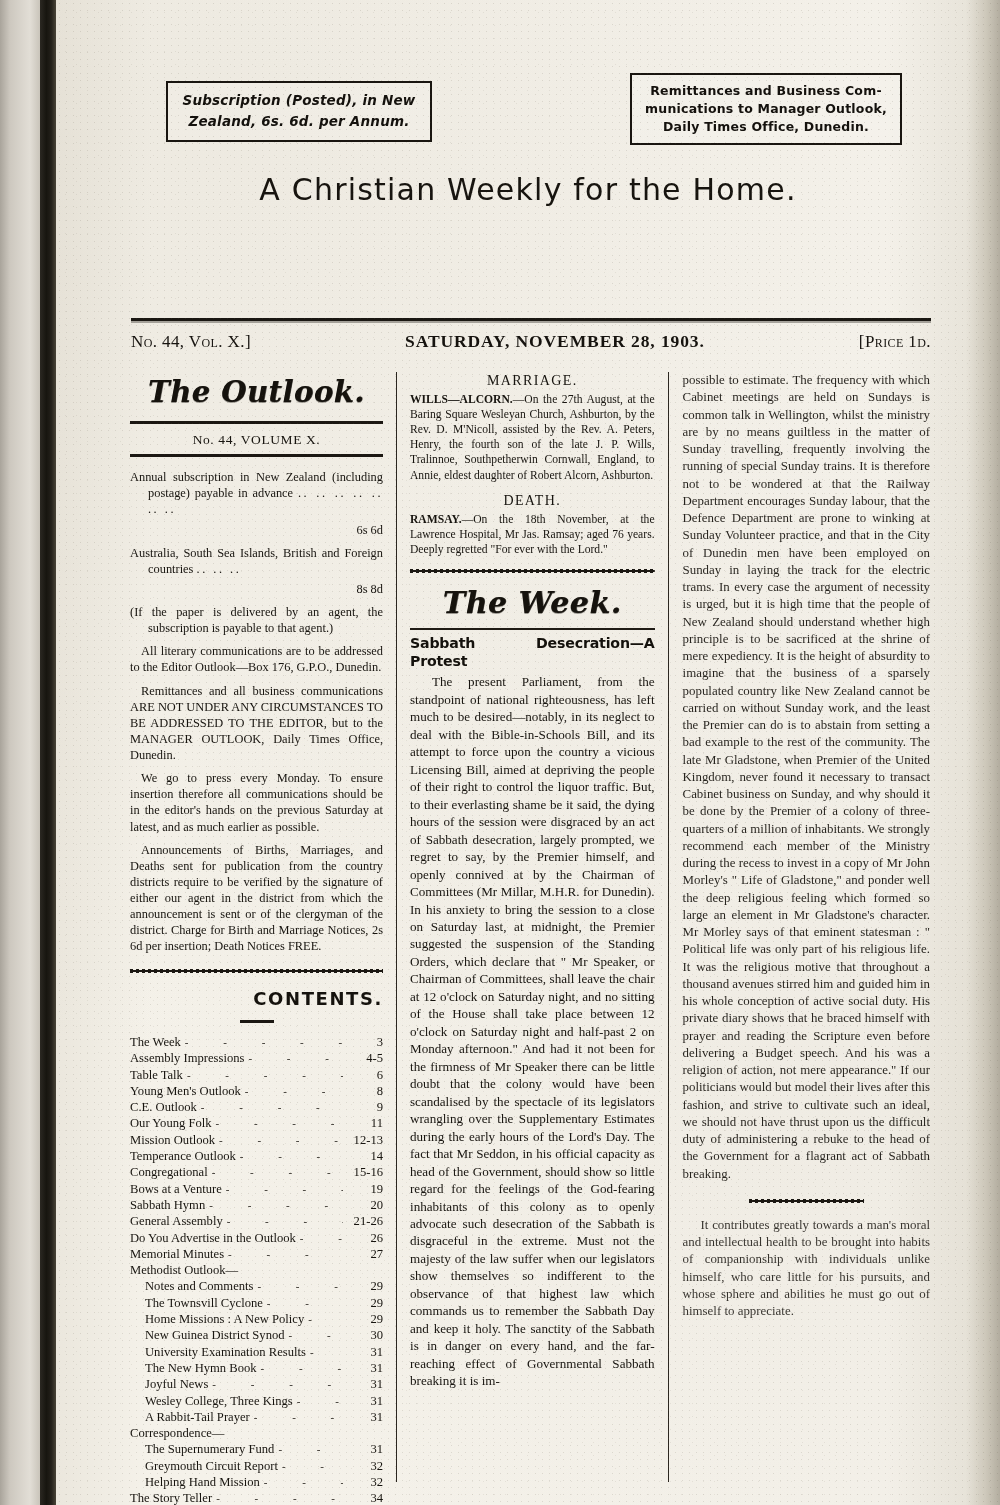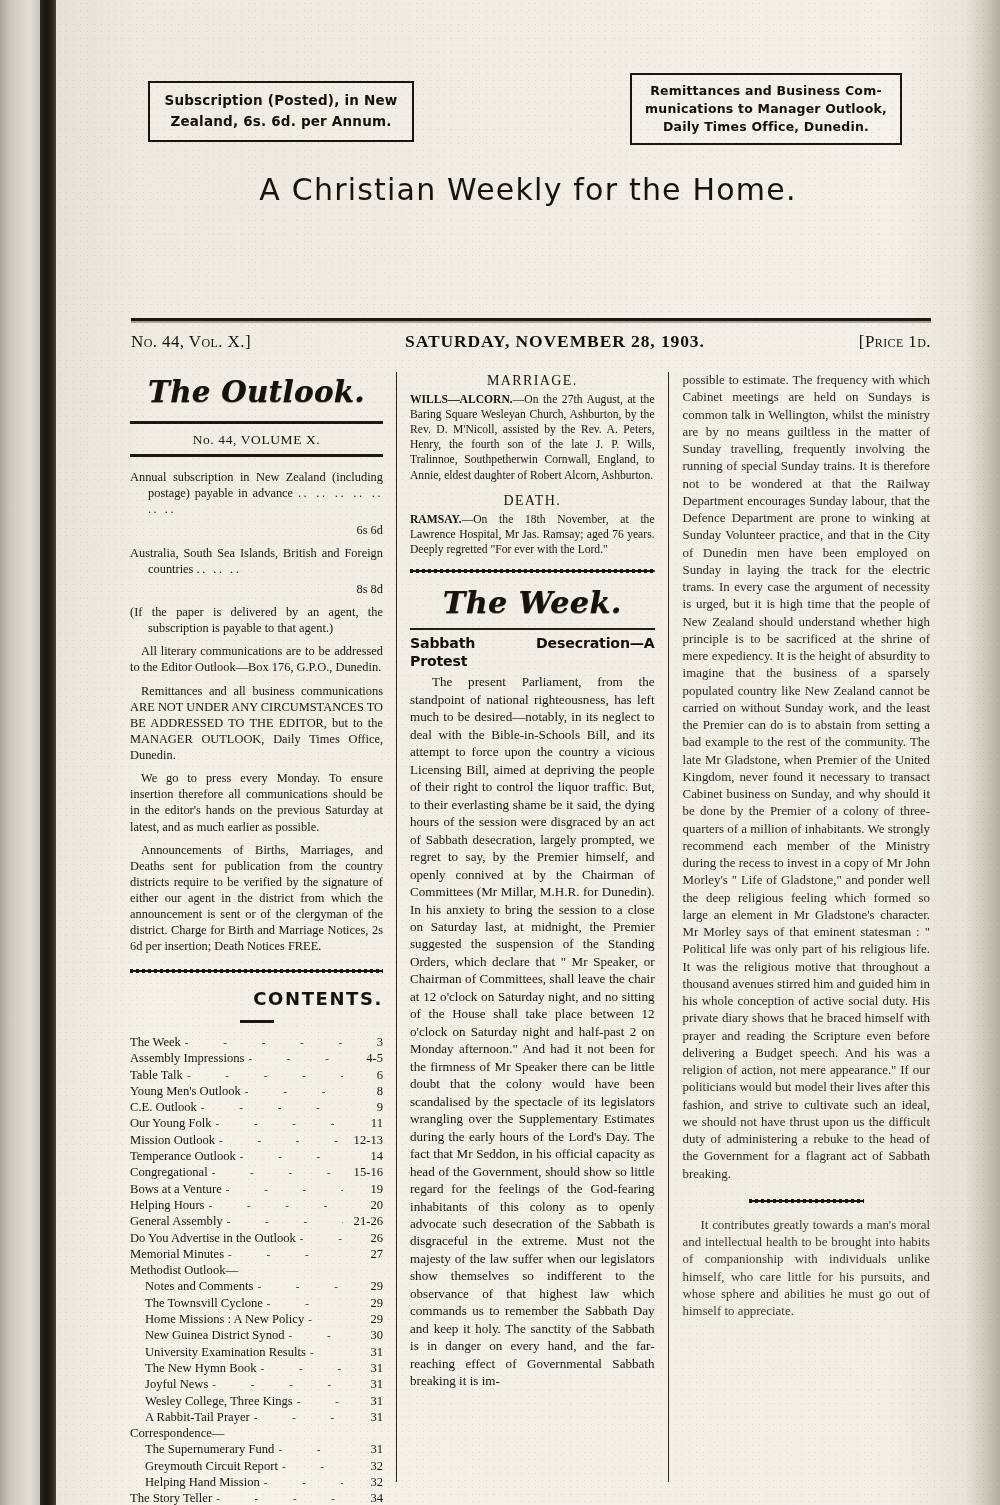--- a/index.html
+++ b/index.html
@@ -77,21 +77,21 @@
     position: absolute;
     border: 2.5px solid #191510;
     padding: 7px 10px 8px;
     text-align: center;
     font-family: "DejaVu Sans", sans-serif;
     font-weight: bold;
     letter-spacing: .2px;
     color: #14110d;
     background: rgba(255,255,255,0.12);
   }
-  .notice-box.left  { left: 92px; width: 242px; top: 8px; font-size: 13.5px; line-height: 1.55; }
+  .notice-box.left  { left: 110px; width: 242px; top: 8px; font-size: 13.5px; line-height: 1.55; font-style: italic; }
   .notice-box.right { left: 574px; width: 248px; top: 0px; font-size: 12.5px; line-height: 1.42; }
   .notice-box .ln { display: block; white-space: nowrap; }
 
   
   .masthead {
     position: absolute;
     top: 148px; left: 0; width: 944px;
     text-align: center;
   }
   .masthead .title {
@@ -384,21 +384,21 @@
               <span class="t">Congregational</span>
               <span class="leader">- - - - - - - - - - - - - - - -</span>
               <span class="pg">15-16</span>
             </div>
             <div class="toc-row">
               <span class="t">Bows at a Venture</span>
               <span class="leader">- - - - - - - - - - - - - - - -</span>
               <span class="pg">19</span>
             </div>
             <div class="toc-row">
-              <span class="t">Helping Hours</span>
+              <span class="t">Sabbath Hymn</span>
               <span class="leader">- - - - - - - - - - - - - - - -</span>
               <span class="pg">20</span>
             </div>
             <div class="toc-row">
               <span class="t">General Assembly</span>
               <span class="leader">- - - - - - - - - - - - - - - -</span>
               <span class="pg">21-26</span>
             </div>
             <div class="toc-row">
               <span class="t">Do You Advertise in the Outlook</span>

